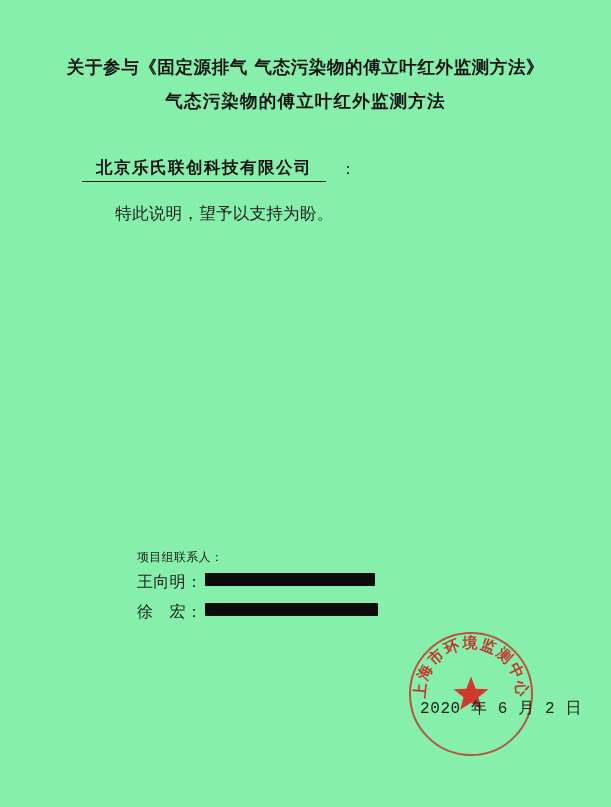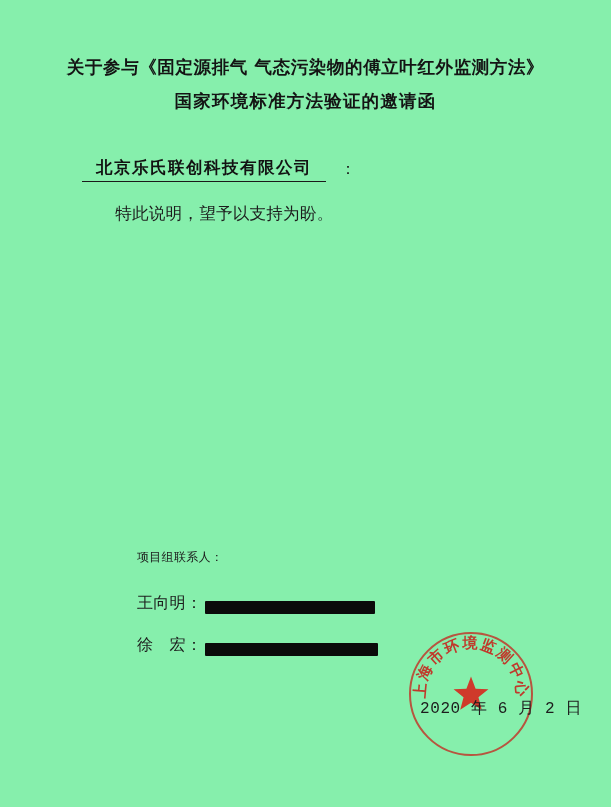--- a/index.html
+++ b/index.html
@@ -101,23 +101,22 @@
   }
   .contacts-heading {
     font-family: "Liberation Serif", "DejaVu Serif", serif;
     font-size: 12px;
     line-height: 30px;
     color: #1c1c1c;
     letter-spacing: 0.3px;
   }
   .contact-row {
     display: flex;
-    align-items: flex-end;
+    align-items: flex-start;
     height: 30px;
-    margin-top: 12px;
   }
   .contact-name {
     font-family: "Liberation Serif", "DejaVu Serif", serif;
     font-size: 16px;
     color: #1c1c1c;
     white-space: pre;
     letter-spacing: 0.3px;
   }
   .redaction {
     display: inline-block;
@@ -180,21 +179,21 @@
     white-space: nowrap;
   }
 </style>
 </head>
 <body>
 
 <div class="page">
 
   <div class="title-block">
     <div class="title-line">关于参与《固定源排气  气态污染物的傅立叶红外监测方法》</div>
-    <div class="title-line second">国家环境标准方法验证的邀请函</div>
+    <div class="title-line second">气态污染物的傅立叶红外监测方法</div>
   </div>
 
   <div class="recipient">
     <span class="recipient-name">北京乐氏联创科技有限公司</span>
     <span class="recipient-colon">：</span>
   </div>
 
   <div class="body-block">
     <p class="para">特此说明，望予以支持为盼。</p>
   </div>

